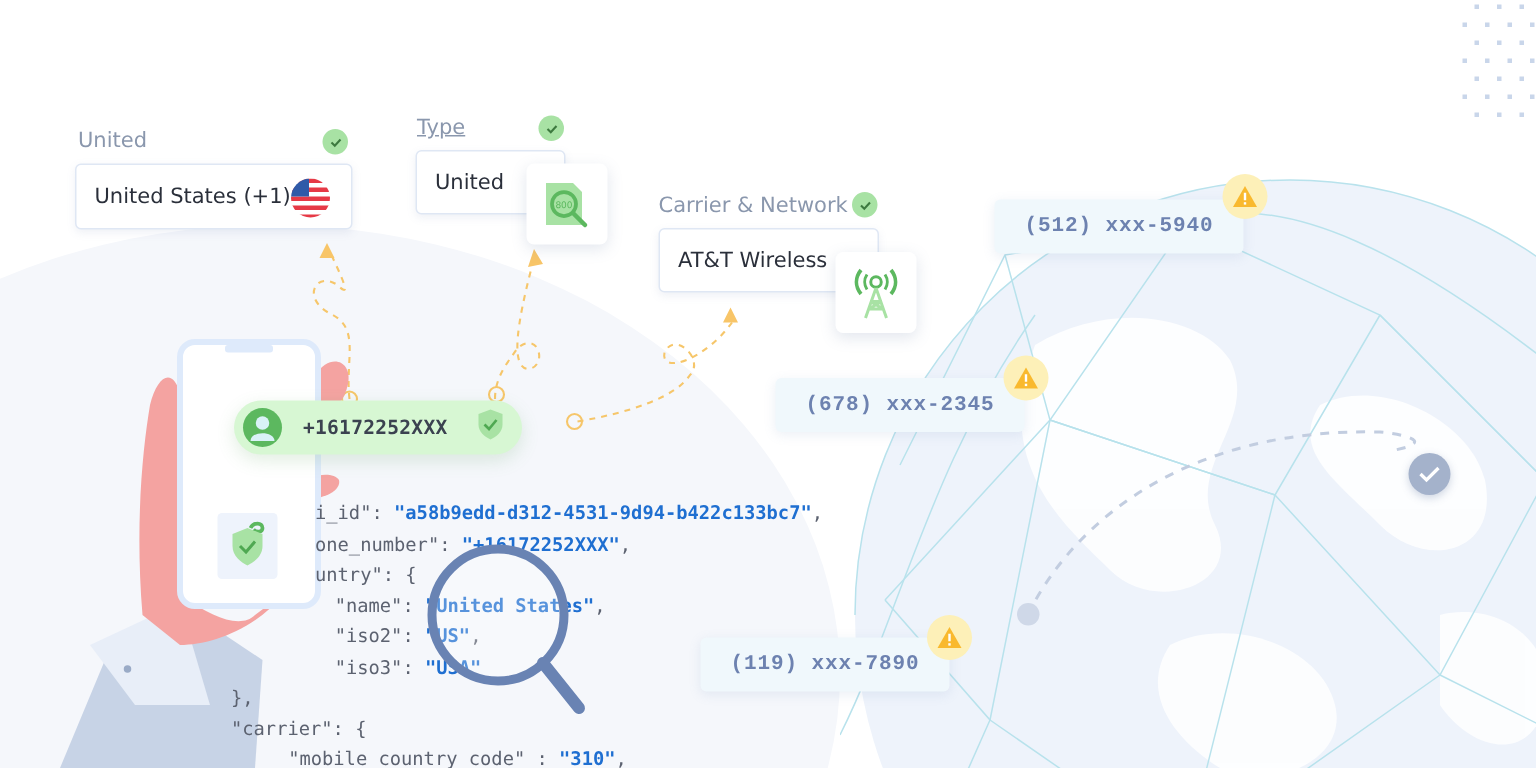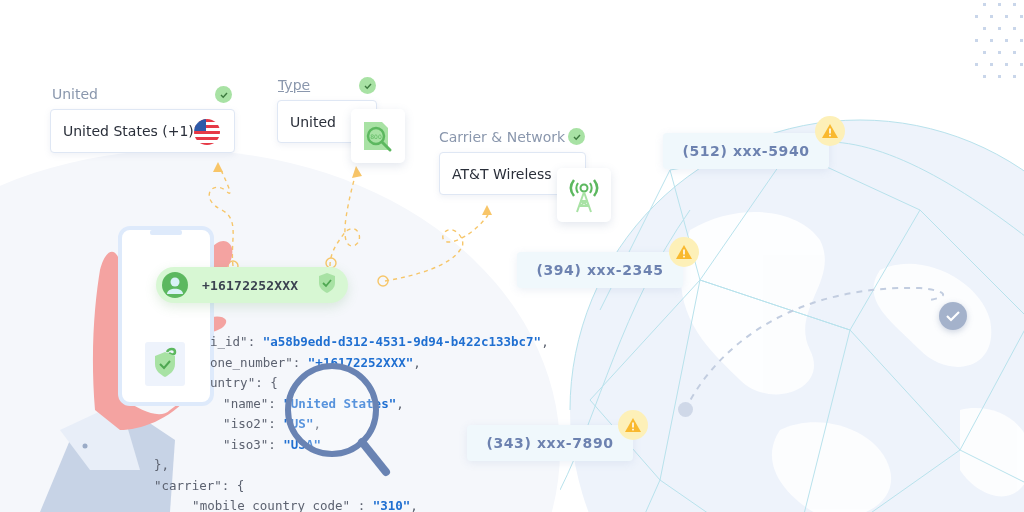--- a/index.html
+++ b/index.html
@@ -54,21 +54,21 @@
     font-family: "DejaVu Sans Mono", monospace; font-size: 12.5px; line-height: 20.5px;
     color: #5c6270; white-space: pre;
   }
   .json-code .s { color: #1f6fd1; font-weight: bold; }
   .json-code .k { color: #5c6270; }
 
   .num-card {
     position: absolute; height: 36px; background: #f0f8fc; border-radius: 4px;
     box-shadow: 0 2px 8px rgba(120,150,190,0.14);
     display: flex; align-items: center; justify-content: center;
-    font-size: 14px; color: #6d82b0; font-weight: bold; letter-spacing: 0.6px;
+    font-size: 14px; color: #6d82b0; font-weight: bold; letter-spacing: 0.6px; font-family: Liberation Mono, monospace;
   }
   .warn-badge {
     position: absolute; width: 30px; height: 30px; border-radius: 50%;
     background: #fdf0b8; display: flex; align-items: center; justify-content: center;
   }
   .verified-dot {
     position: absolute; left: 939px; top: 302px; width: 28px; height: 28px; border-radius: 50%;
     background: #a4b2cb; display: flex; align-items: center; justify-content: center;
     box-shadow: 0 2px 6px rgba(100,120,160,0.3);
   }
@@ -270,32 +270,32 @@
 </div>
 <div class="warn-badge" style="left:815px;top:116px;">
   <svg width="18" height="16" viewBox="0 0 18 16">
       <path d="M9 1 L17 15 L1 15Z" fill="#f9b92e"></path>
       <rect x="8.2" y="5.5" width="1.6" height="5" fill="#fff"></rect>
       <rect x="8.2" y="11.8" width="1.6" height="1.6" fill="#fff"></rect>
     </svg>
 </div>
 
 <div class="num-card" style="left:517px;top:252px;width:166px;">
-  <span>(394) xxx-2345</span>
+  <span>(678) xxx-2345</span>
 </div>
 <div class="warn-badge" style="left:669px;top:237px;">
   <svg width="18" height="16" viewBox="0 0 18 16">
       <path d="M9 1 L17 15 L1 15Z" fill="#f9b92e"></path>
       <rect x="8.2" y="5.5" width="1.6" height="5" fill="#fff"></rect>
       <rect x="8.2" y="11.8" width="1.6" height="1.6" fill="#fff"></rect>
     </svg>
 </div>
 
 <div class="num-card" style="left:467px;top:425px;width:166px;">
-  <span>(343) xxx-7890</span>
+  <span>(119) xxx-7890</span>
 </div>
 <div class="warn-badge" style="left:618px;top:410px;">
   <svg width="18" height="16" viewBox="0 0 18 16">
       <path d="M9 1 L17 15 L1 15Z" fill="#f9b92e"></path>
       <rect x="8.2" y="5.5" width="1.6" height="5" fill="#fff"></rect>
       <rect x="8.2" y="11.8" width="1.6" height="1.6" fill="#fff"></rect>
     </svg>
 </div>
 
 <div class="origin-dot"></div>

